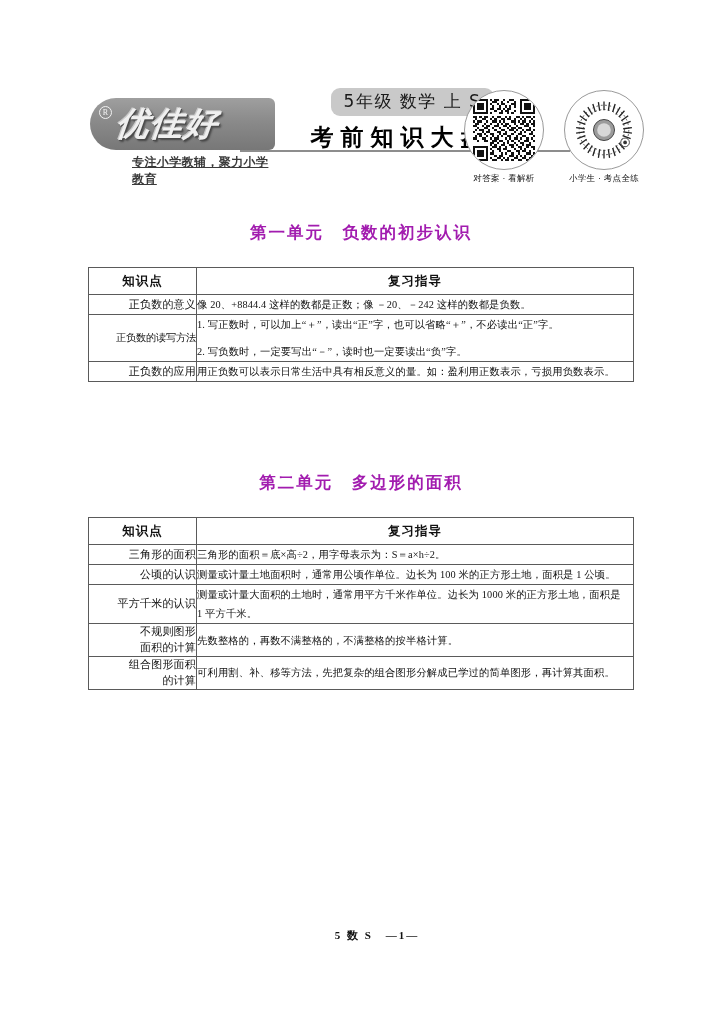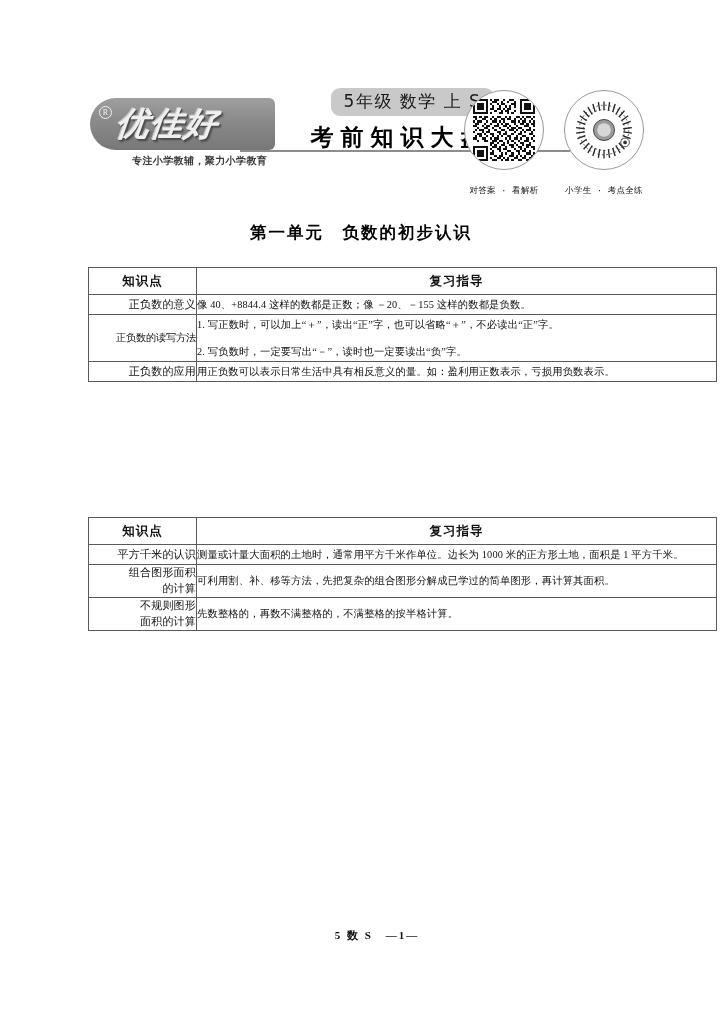--- a/index.html
+++ b/index.html
@@ -76,25 +76,26 @@
        1px 1px 0 #4a4a4a,
       -1px -1px 0 #c9c9c9,
        2px 2px 2px rgba(0,0,0,0.45);
     font-style: italic;
     transform: skewX(-6deg);
   }
   .logo-tagline {
     position: absolute;
     left: 42px;
     top: 56px;
-    font-size: 10px;
+    font-size: 12px;
     color: #3a3a3a;
     letter-spacing: 0.4px;
     font-family: "DejaVu Sans", sans-serif;
     font-weight: bold;
+    text-decoration: underline;
   }
 
   .title-wrap {
     position: absolute;
     left: 190px;
     top: 0;
     width: 265px;
     text-align: center;
   }
   .grade-badge {
@@ -149,23 +150,23 @@
     position: relative;
     overflow: hidden;
     background: #fff;
   }
   .qr-canvas {
     position: absolute;
     left: 50%; top: 50%;
     transform: translate(-50%,-50%);
   }
   .qr-caption {
-    margin-top: 15px;
+    margin-top: 3px;
     font-size: 8.5px;
-    font-family: Liberation Mono, monospace;
+    font-family: Liberation Sans, sans-serif;
     color: #111;
     letter-spacing: 0.3px;
     white-space: nowrap;
   }
   
   .burst {
     position: absolute;
     left: 50%; top: 50%;
     width: 62px; height: 62px;
     transform: translate(-50%,-50%);
@@ -174,28 +175,28 @@
   
   .unit-heading {
     position: absolute;
     left: 0;
     width: 722px;
     text-align: center;
     font-size: 16.5px;
     font-weight: bold;
     letter-spacing: 2px;
     font-family: "DejaVu Sans", sans-serif;
-    color: #000000;
+    color: #a21caf;
   }
 
   
   .ktable {
     position: absolute;
     left: 88px;
-    width: 629px;
+    width: 546px;
     border-collapse: collapse;
     table-layout: fixed;
   }
   .ktable td, .ktable th {
     border: 1px solid #5a5a5a;
     padding: 0;
     vertical-align: middle;
   }
   .ktable .col-k { width: 108px; }
   .ktable th {
@@ -556,68 +557,81 @@
         <col>
       </colgroup>
     <tbody>
       <tr>
         <th>知识点</th>
         <th>复习指导</th>
       </tr>
       <tr>
         <td class="cell-k">正负数的意义</td>
         <td class="cell-d">
-          <p>像 40、+8844.4 这样的数都是正数；像 －20、－155 这样的数都是负数。</p>
+          <p>像 20、+8844.4 这样的数都是正数；像 －20、－242 这样的数都是负数。</p>
         </td>
       </tr>
       <tr>
         <td class="cell-k tight">正负数的读写方法</td>
         <td class="cell-d">
           <p>1. 写正数时，可以加上“＋”，读出“正”字，也可以省略“＋”，不必读出“正”字。</p>
           <p>2. 写负数时，一定要写出“－”，读时也一定要读出“负”字。</p>
         </td>
       </tr>
       <tr>
         <td class="cell-k">正负数的应用</td>
         <td class="cell-d">
           <p>用正负数可以表示日常生活中具有相反意义的量。如：盈利用正数表示，亏损用负数表示。</p>
         </td>
       </tr>
     </tbody>
   </table>
 
+  <div class="unit-heading" style="top:472px;">第二单元　多边形的面积</div>
 
   <table class="ktable" style="top:517px;">
     <colgroup>
         <col class="col-k">
         <col>
       </colgroup>
     <tbody>
       <tr>
         <th>知识点</th>
         <th>复习指导</th>
       </tr>
       <tr>
+        <td class="cell-k">三角形的面积</td>
+        <td class="cell-d">
+          <p>三角形的面积＝底×高÷2，用字母表示为：S＝a×h÷2。</p>
+        </td>
+      </tr>
+      <tr>
+        <td class="cell-k">公顷的认识</td>
+        <td class="cell-d">
+          <p>测量或计量土地面积时，通常用公顷作单位。边长为 100 米的正方形土地，面积是 1 公顷。</p>
+        </td>
+      </tr>
+      <tr>
         <td class="cell-k">平方千米的认识</td>
         <td class="cell-d" style="padding-right:6px;">
           <p>测量或计量大面积的土地时，通常用平方千米作单位。边长为 1000 米的正方形土地，面积是 1 平方千米。</p>
+        </td>
+      </tr>
+      <tr>
+        <td class="cell-k" style="white-space:pre-line;">不规则图形
+面积的计算</td>
+        <td class="cell-d">
+          <p>先数整格的，再数不满整格的，不满整格的按半格计算。</p>
         </td>
       </tr>
       <tr>
         <td class="cell-k" style="white-space:pre-line;">组合图形面积
 的计算</td>
         <td class="cell-d">
           <p>可利用割、补、移等方法，先把复杂的组合图形分解成已学过的简单图形，再计算其面积。</p>
         </td>
       </tr>
-      <tr>
-        <td class="cell-k" style="white-space:pre-line;">不规则图形
-面积的计算</td>
-        <td class="cell-d">
-          <p>先数整格的，再数不满整格的，不满整格的按半格计算。</p>
-        </td>
-      </tr>
     </tbody>
   </table>
 
   <div class="footer">5 数 S　—1—</div>
 
 </div>
 
 </body></html>

